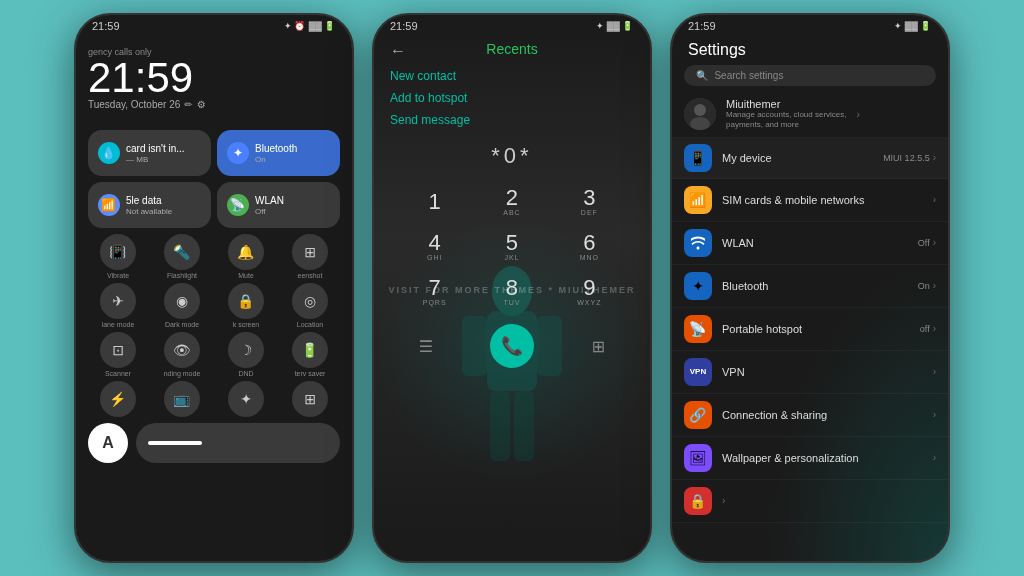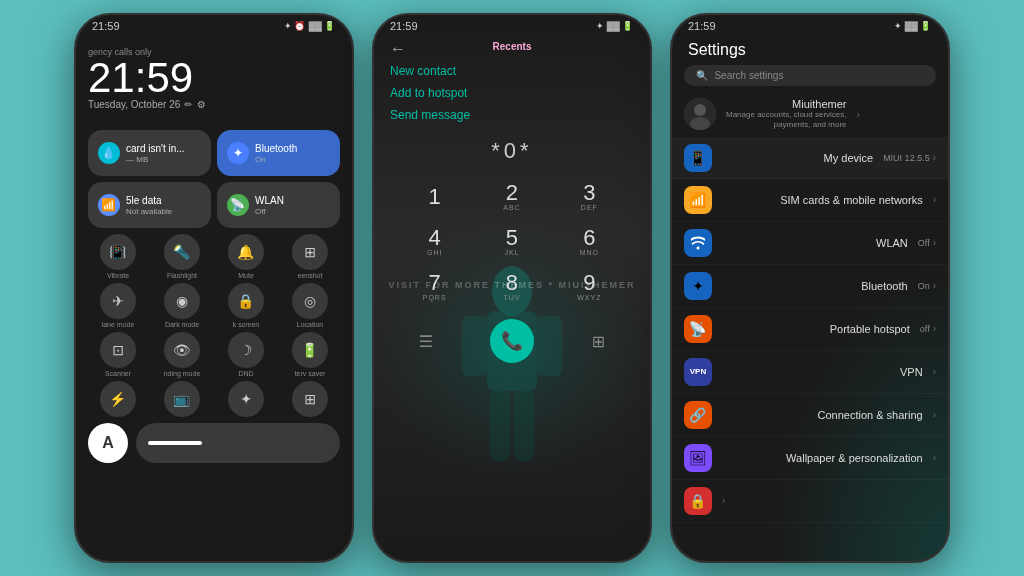--- a/index.html
+++ b/index.html
@@ -262,23 +262,23 @@
     }
 
     .back-btn {
       position: absolute;
       left: 16px;
       color: #aaa;
       font-size: 16px;
     }
 
     .recents-title {
-      color: #f9a8d4;
-      font-size: 10px;
-      font-weight: 700;
+      color: #22c55e;
+      font-size: 14px;
+      font-weight: 400;
     }
 
     .recents-actions {
       padding: 8px 16px 4px;
     }
 
     .recents-action {
       font-size: 12px;
       color: #00bfa5;
       padding: 4px 0;
@@ -400,21 +400,20 @@
       color: #888;
     }
 
     .search-placeholder {
       font-size: 10px;
       color: #888;
     }
 
     .settings-list {
       overflow: hidden;
-      text-align: right;
     }
 
     .settings-item {
       display: flex;
       align-items: center;
       padding: 7px 12px;
       gap: 10px;
       border-bottom: 1px solid rgba(255,255,255,0.04);
       min-height: 38px;
     }

